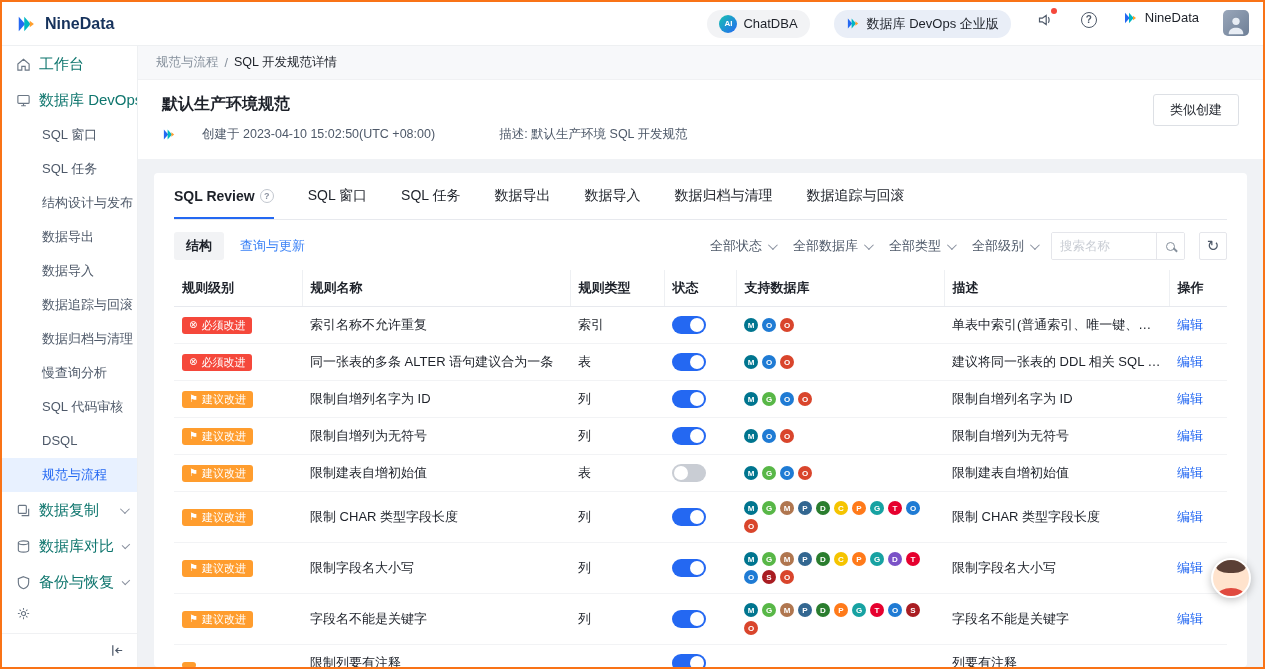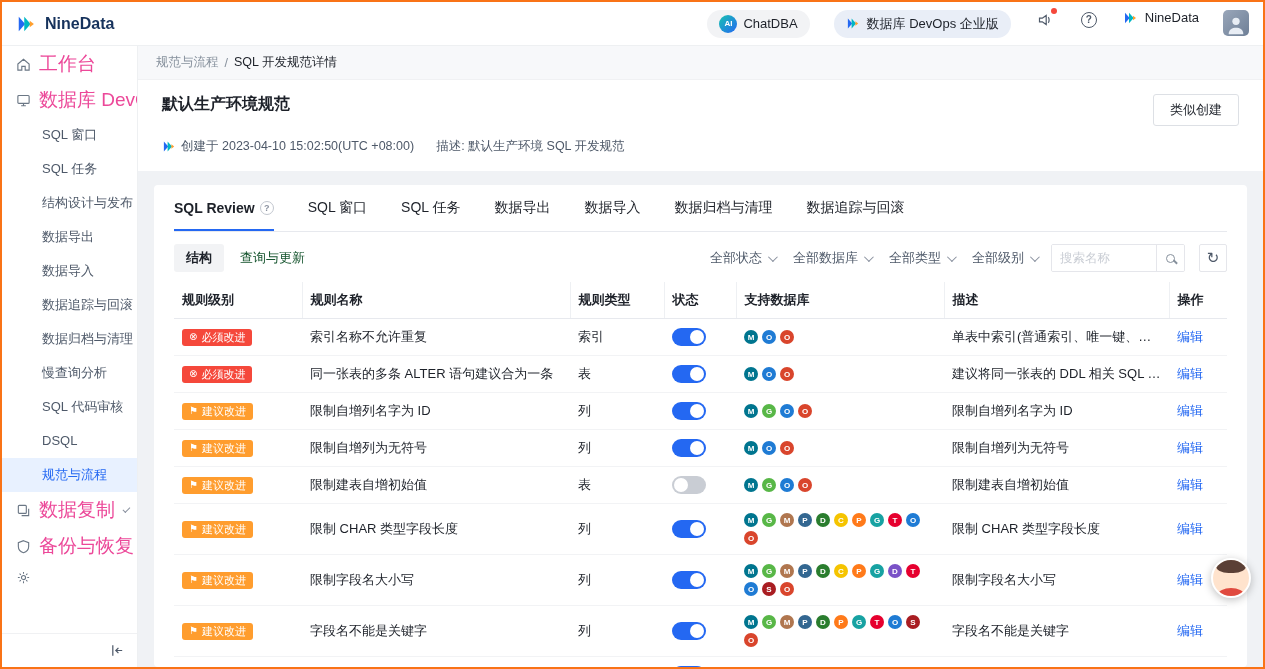--- a/index.html
+++ b/index.html
@@ -17,50 +17,50 @@
   .ai-dot { width:18px; height:18px; border-radius:50%; background:linear-gradient(135deg,#19c3b1,#2468f2); color:#fff; font-size:8px; font-weight:bold; display:flex; align-items:center; justify-content:center; }
   .icon-btn { position:relative; width:20px; height:20px; display:flex; align-items:center; justify-content:center; cursor:pointer; color:#4e5969; }
   .red-dot { position:absolute; top:-2px; right:-2px; width:6px; height:6px; border-radius:50%; background:#f5483b; }
   .help-circle { width:16px; height:16px; border-radius:50%; border:1.4px solid #4e5969; font-size:10px; color:#4e5969; display:flex; align-items:center; justify-content:center; font-weight:bold; }
   .account { display:flex; align-items:center; gap:6px; font-size:13px; color:#1d2129; cursor:pointer; }
   .avatar { width:26px; height:26px; border-radius:5px; background:linear-gradient(135deg,#9aa7ba,#6e7f96); display:flex; align-items:flex-end; justify-content:center; overflow:hidden; cursor:pointer; }
 
   
   .body-row { flex:1; display:flex; min-height:0; }
   .sidebar { width:136px; flex:0 0 136px; background:#fff; border-right:1px solid #eef0f2; display:flex; flex-direction:column; overflow:hidden; }
-  .side-item { display:flex; align-items:center; gap:8px; height:36px; padding:0 10px 0 14px; font-size:19px; color:#ec4899; cursor:pointer; white-space:nowrap; }
+  .side-item { display:flex; align-items:center; gap:8px; height:36px; padding:0 10px 0 14px; font-size:15px; color:#0f766e; cursor:pointer; white-space:nowrap; }
   .side-item .caret { margin-left:auto; }
   .side-sub { height:34px; line-height:34px; padding-left:40px; font-size:13px; color:#4e5969; cursor:pointer; white-space:nowrap; }
   .side-sub.active { background:#e8f1ff; color:#2468f2; }
   .side-partial { display:flex; align-items:center; padding:6px 0 0 14px; color:#8a919f; }
   .side-footer { margin-top:auto; border-top:1px solid #f0f1f3; height:34px; display:flex; align-items:center; justify-content:flex-end; padding:0 12px; }
   .sicon { width:15px; height:15px; flex:0 0 15px; color:#6b7785; }
   .caret { width:7px; height:7px; border-right:1.5px solid #8a919f; border-bottom:1.5px solid #8a919f; display:inline-block; }
   .caret.down { transform:rotate(45deg) translateY(-2px); }
   .caret.up { transform:rotate(-135deg) translateY(-2px); }
 
   .main { flex:1; display:flex; flex-direction:column; min-width:0; background:#f0f2f5; overflow:hidden; }
   .breadcrumb { flex:0 0 34px; display:flex; align-items:center; gap:6px; padding:0 18px; background:#f7f8fa; font-size:12.5px; color:#86909c; border-bottom:1px solid #f0f1f3; }
   .breadcrumb .current { color:#1d2129; }
   .page-header { background:#fff; padding:14px 24px 16px; }
   .ph-row { display:flex; align-items:flex-start; }
   .page-title { font-size:16px; font-weight:bold; color:#1d2129; }
   .btn-outline { margin-left:auto; background:#fff; border:1px solid #dde0e5; border-radius:3px; padding:6px 16px; font-size:13px; color:#1d2129; cursor:pointer; }
-  .ph-meta { margin-top:12px; display:flex; align-items:center; gap:4px; font-size:12.5px; color:#4e5969; }
+  .ph-meta { display:flex; align-items:center; gap:25px; font-size:12.5px; color:#4e5969; }
   .ph-meta .gap { width:14px; }
 
   .card { margin:14px 16px 0; background:#fff; border-radius:4px; padding:0 20px 20px; flex:1; overflow:hidden; }
   .tabs-row { display:flex; gap:34px; border-bottom:1px solid #e7e9ee; }
   .tab { padding:14px 0 12px; font-size:14px; color:#1d2129; cursor:pointer; display:flex; align-items:center; gap:5px; border-bottom:2px solid transparent; }
   .tab.active { font-weight:bold; border-bottom-color:#2468f2; }
   .help-dot { width:14px; height:14px; border-radius:50%; border:1px solid #c2c7cf; color:#8a919f; font-size:9px; display:flex; align-items:center; justify-content:center; }
 
   .toolbar { display:flex; align-items:center; margin:12px 0 10px; }
   .seg { display:flex; align-items:flex-start; gap:4px; }
-  .seg-item { padding:5px 12px; border-radius:3px; font-size:13px; color:#14532d; cursor:pointer; }
+  .seg-item { padding:5px 12px; border-radius:3px; font-size:13px; color:#3b82f6; cursor:pointer; }
   .seg-item.active { background:#f2f3f5; color:#1d2129; font-weight:bold; }
   .toolbar-right { margin-left:auto; display:flex; align-items:center; gap:14px; }
   .filter { display:flex; align-items:center; gap:6px; font-size:13px; color:#4e5969; cursor:pointer; white-space:nowrap; }
   .search-group { display:flex; align-items:center; border:1px solid #e5e6eb; border-radius:2px; height:28px; overflow:hidden; }
   .search-input { border:none; outline:none; width:104px; height:100%; padding:0 8px; font-size:12.5px; color:#1d2129; font-family:inherit; }
   .search-input::placeholder { color:#c9cdd4; }
   .search-btn { width:28px; height:100%; border:none; border-left:1px solid #e5e6eb; background:#fff; display:flex; align-items:center; justify-content:center; cursor:pointer; }
   .mag { width:9px; height:9px; border:1.5px solid #86909c; border-radius:50%; position:relative; display:inline-block; }
   .mag::after { content:''; position:absolute; width:5px; height:1.5px; background:#86909c; transform:rotate(45deg); right:-4px; bottom:-1px; }
   .refresh-btn { width:28px; height:28px; border:1px solid #e5e6eb; border-radius:2px; background:#fff; color:#4e5969; font-size:15px; display:flex; align-items:center; justify-content:center; cursor:pointer; }
@@ -178,20 +178,28 @@
       <div class="side-item">
         <svg class="sicon" viewBox="0 0 16 16">
             <rect x="2.5" y="2.5" width="8.5" height="8.5" rx="1" fill="none" stroke="currentColor" stroke-width="1.2"></rect>
             <path d="M6 13.5h7.5V6" fill="none" stroke="currentColor" stroke-width="1.2"></path>
           </svg>
         <span>数据复制</span>
         <i class="caret down"></i>
       </div>
       <div class="side-item">
         <svg class="sicon" viewBox="0 0 16 16">
+            <ellipse cx="8" cy="4" rx="5.5" ry="2" fill="none" stroke="currentColor" stroke-width="1.2"></ellipse>
+            <path d="M2.5 4v8c0 1.1 2.5 2 5.5 2s5.5-.9 5.5-2V4" fill="none" stroke="currentColor" stroke-width="1.2"></path>
+          </svg>
+        <span>数据库对比</span>
+        <i class="caret down"></i>
+      </div>
+      <div class="side-item">
+        <svg class="sicon" viewBox="0 0 16 16">
             <path d="M8 1.8 13.5 4v4c0 3.4-2.3 5.6-5.5 6.6C4.8 13.6 2.5 11.4 2.5 8V4L8 1.8z" fill="none" stroke="currentColor" stroke-width="1.2"></path>
           </svg>
         <span>备份与恢复</span>
         <i class="caret down"></i>
       </div>
       <div class="side-partial">
         <svg class="sicon" viewBox="0 0 16 16">
             <circle cx="8" cy="8" r="2.2" fill="none" stroke="currentColor" stroke-width="1.2"></circle>
             <path d="M8 2v2M8 12v2M2 8h2M12 8h2M3.8 3.8l1.4 1.4M10.8 10.8l1.4 1.4M12.2 3.8l-1.4 1.4M5.2 10.8l-1.4 1.4" stroke="currentColor" stroke-width="1.1"></path>
           </svg>

